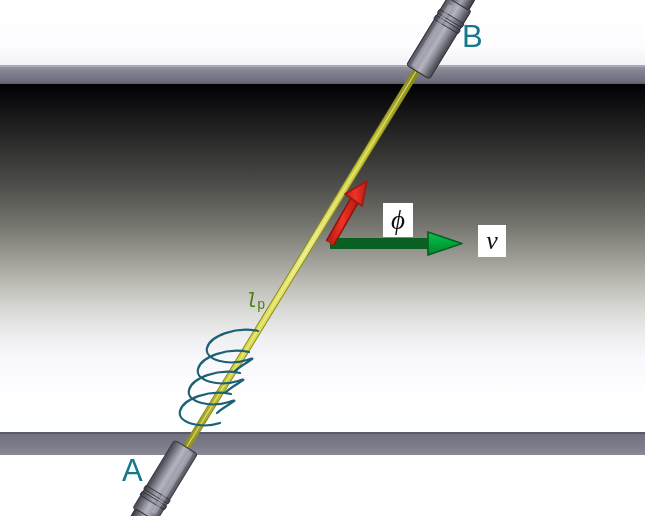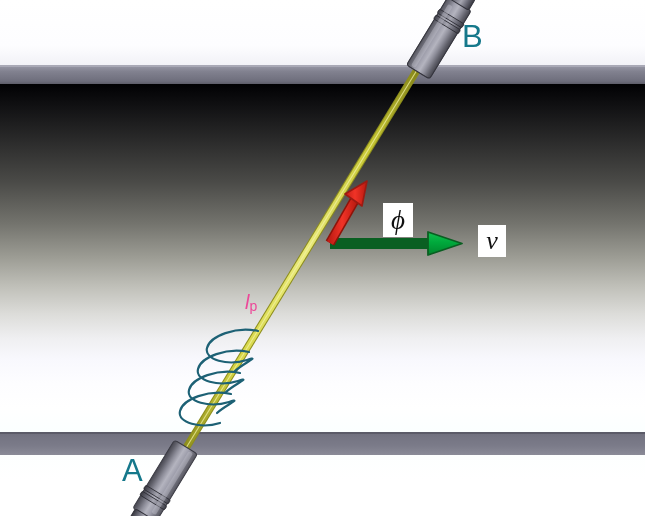--- a/index.html
+++ b/index.html
@@ -73,22 +73,22 @@
     font-family:"Liberation Serif",serif;
     font-style:italic;
     line-height:1;
     user-select:none;
     display:flex;align-items:center;justify-content:center;
   }
   #lab-phi{font-size:27px;width:30px;height:34px;}
   #lab-v{font-size:26px;width:28px;height:32px;}
   #lab-lp{
     position:absolute;
-    color:#ec4899;
-    font-family:Liberation Sans, sans-serif;
+    color:#4d7c0f;
+    font-family:Liberation Mono, monospace;
     font-size:20px;
     line-height:1;
     user-select:none;
   }
   #lab-lp i{font-style:italic;}
   #lab-lp sub{font-style:normal;font-size:14px;vertical-align:-2px;}
 </style>
 </head>
 <body>
 

